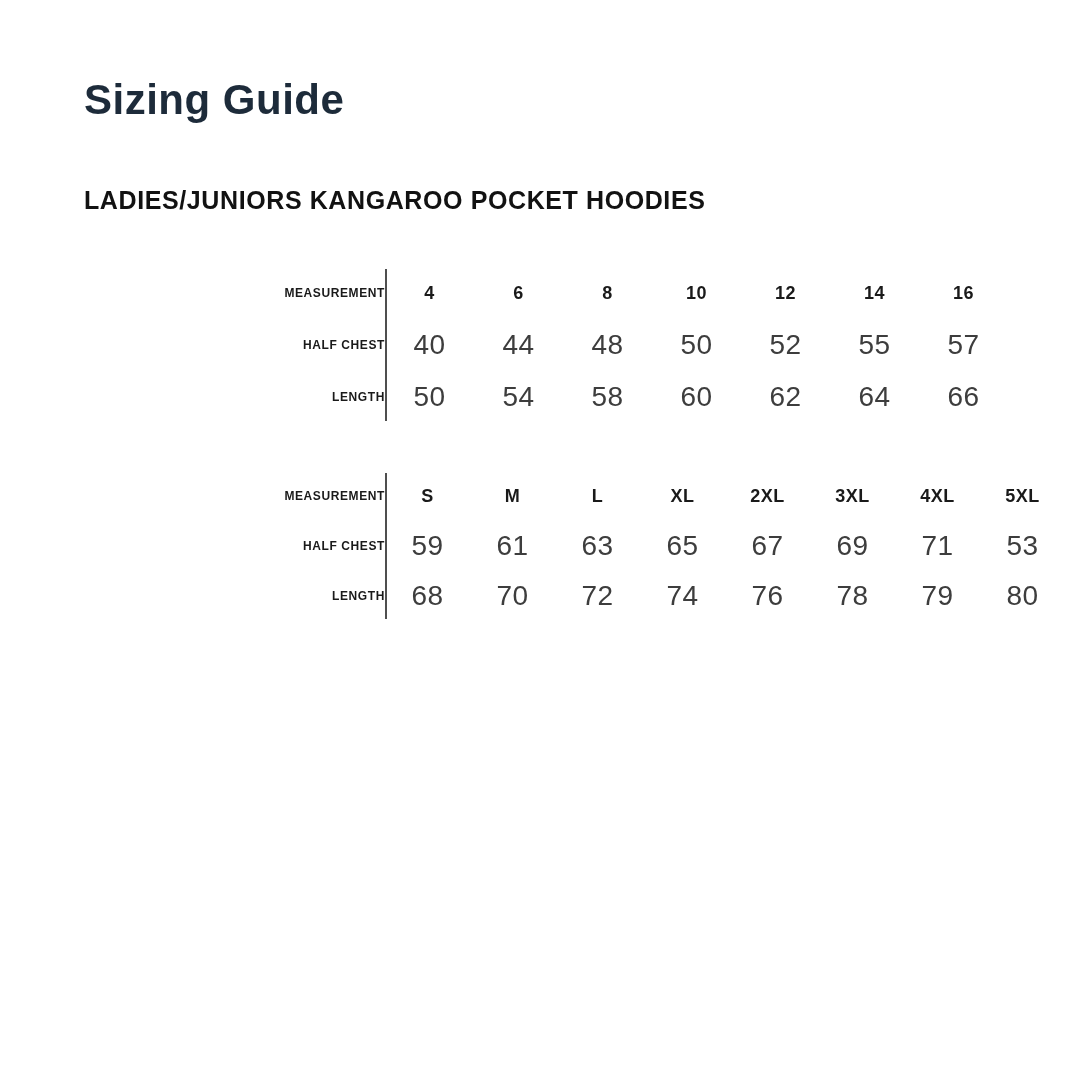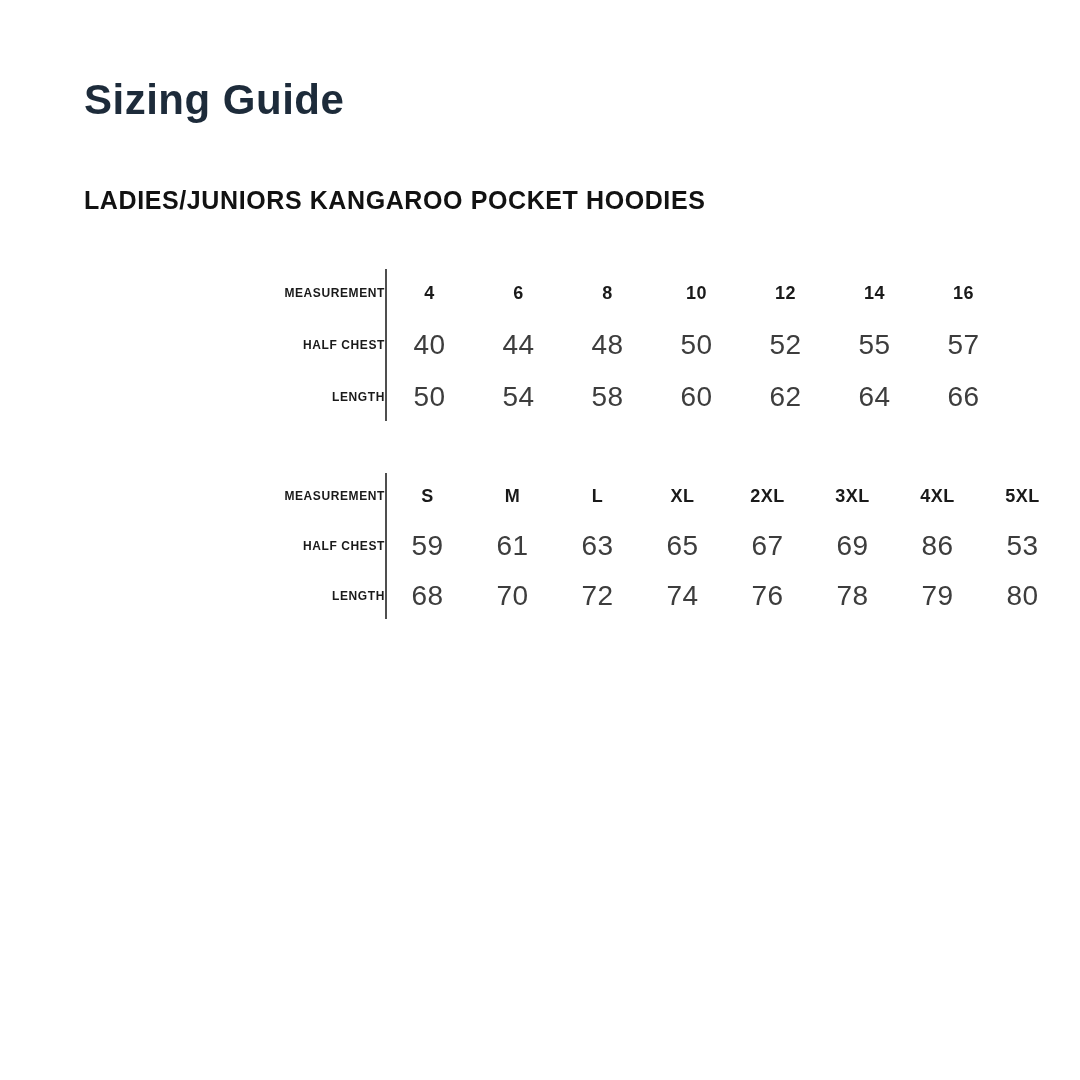--- a/index.html
+++ b/index.html
@@ -112,21 +112,21 @@
           <div class="tcell">5XL</div>
         </div>
         <div class="trow">
           <div class="tlabel">HALF CHEST</div>
           <div class="tcell">59</div>
           <div class="tcell">61</div>
           <div class="tcell">63</div>
           <div class="tcell">65</div>
           <div class="tcell">67</div>
           <div class="tcell">69</div>
-          <div class="tcell">86</div>
+          <div class="tcell">71</div>
           <div class="tcell">53</div>
         </div>
         <div class="trow">
           <div class="tlabel">LENGTH</div>
           <div class="tcell">68</div>
           <div class="tcell">70</div>
           <div class="tcell">72</div>
           <div class="tcell">74</div>
           <div class="tcell">76</div>
           <div class="tcell">78</div>

